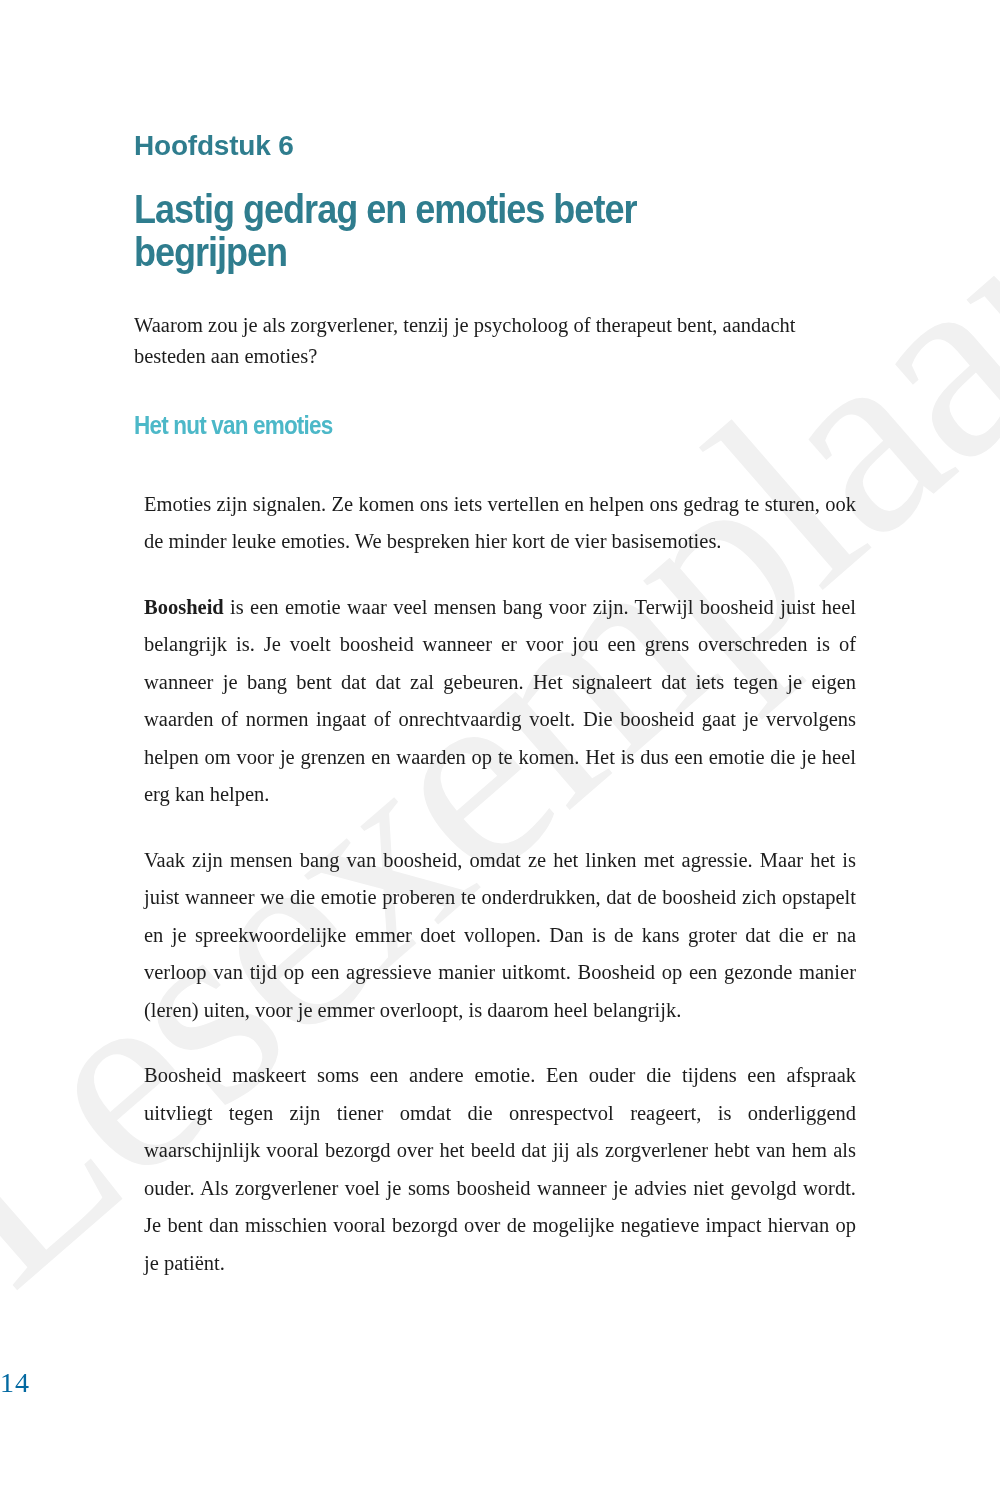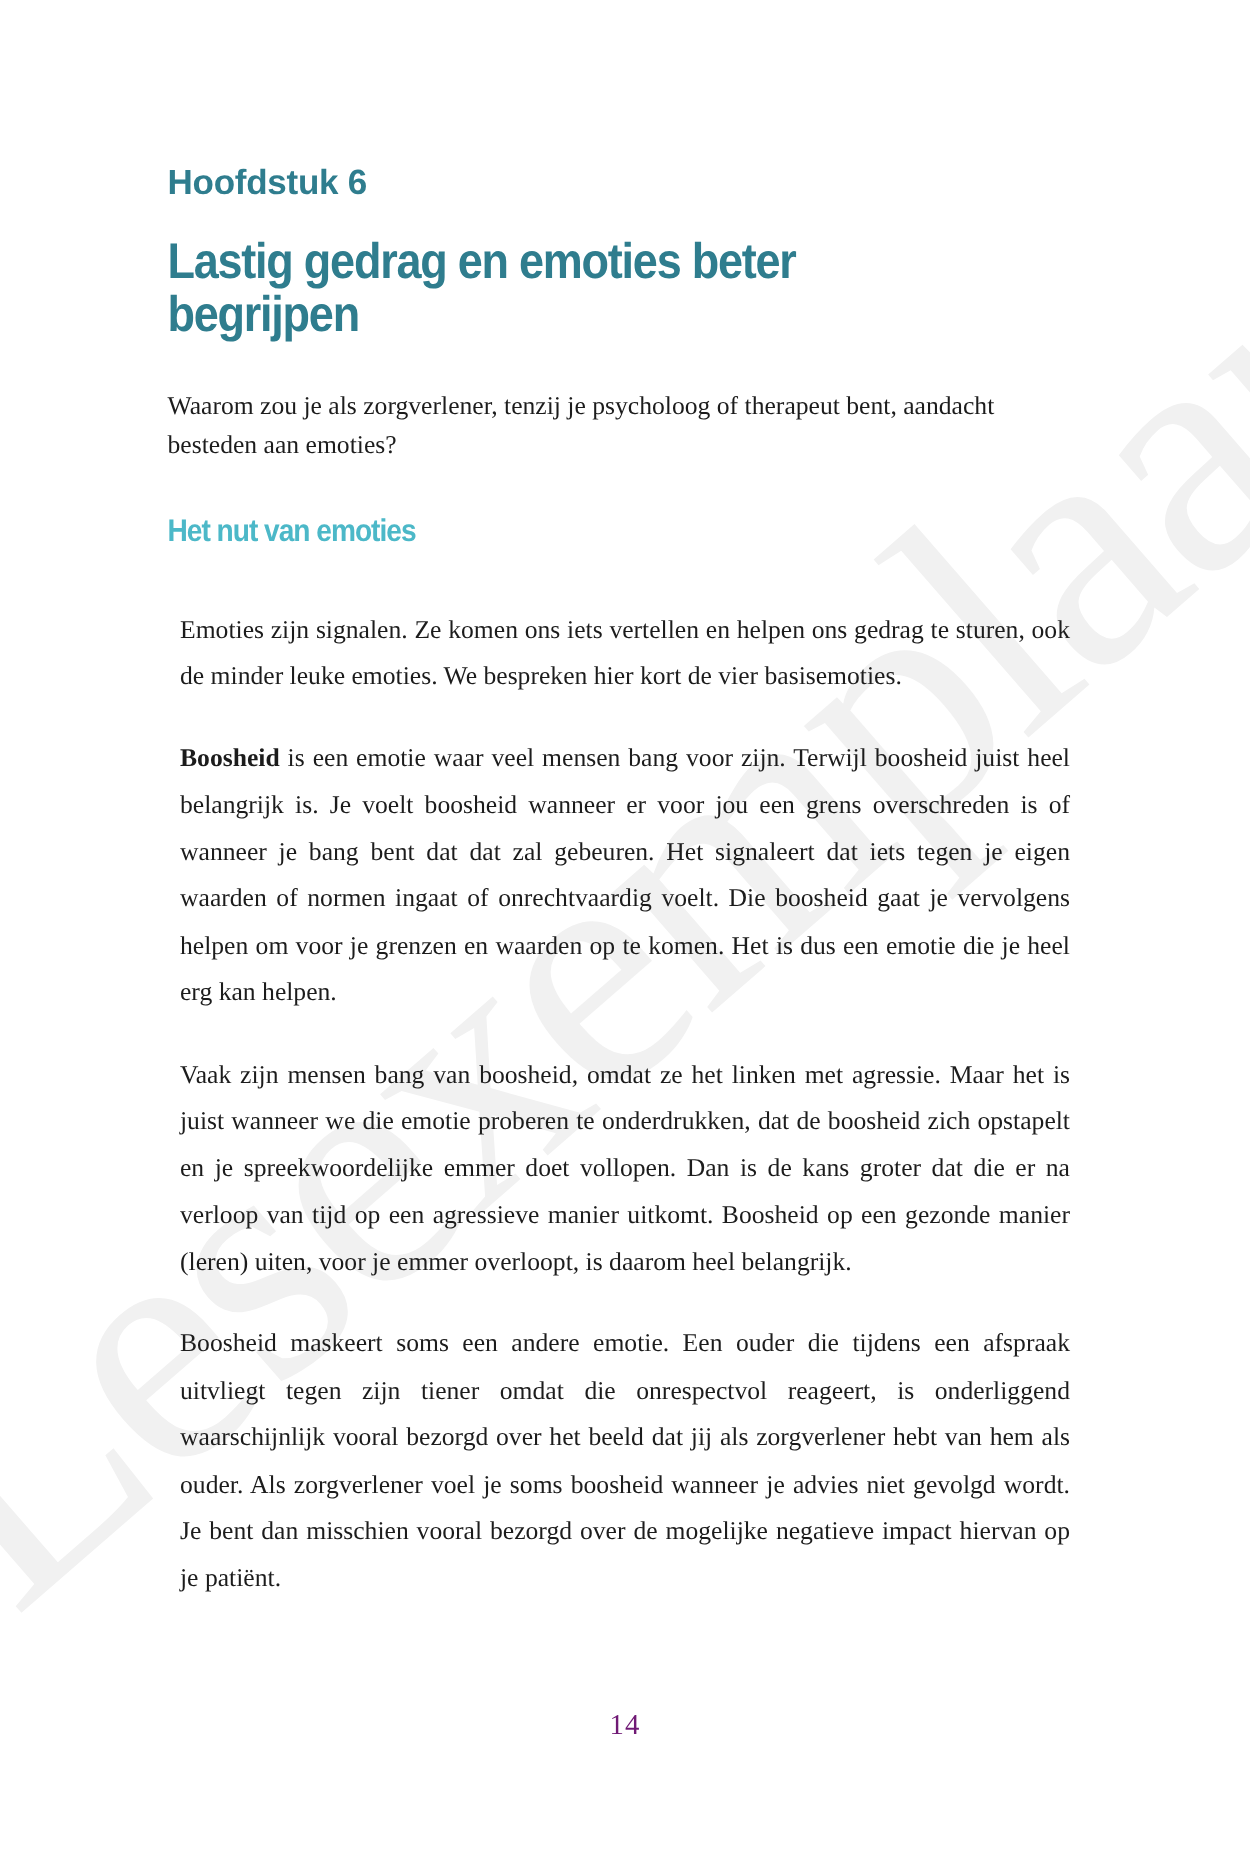--- a/index.html
+++ b/index.html
@@ -108,26 +108,26 @@
   .body-paragraph.spaced     { padding-top: 18px; }
 
   .lead-word { font-weight: 700; }
 
   
   .page-number {
     position: absolute;
     left: 0;
     right: 0;
     top: 1367px;
-    text-align: center;
+    text-align: left;
     font-family: "Liberation Serif", "DejaVu Serif", serif;
-    font-size: 23px;
+    font-size: 28px;
     font-weight: 400;
     letter-spacing: 1px;
-    color: #701a75;
+    color: #0369a1;
     font-variant-numeric: oldstyle-nums;
     z-index: 2;
   }
 </style>
 </head>
 <body>
 
 <div class="page">
 
   <div class="watermark-layer">

